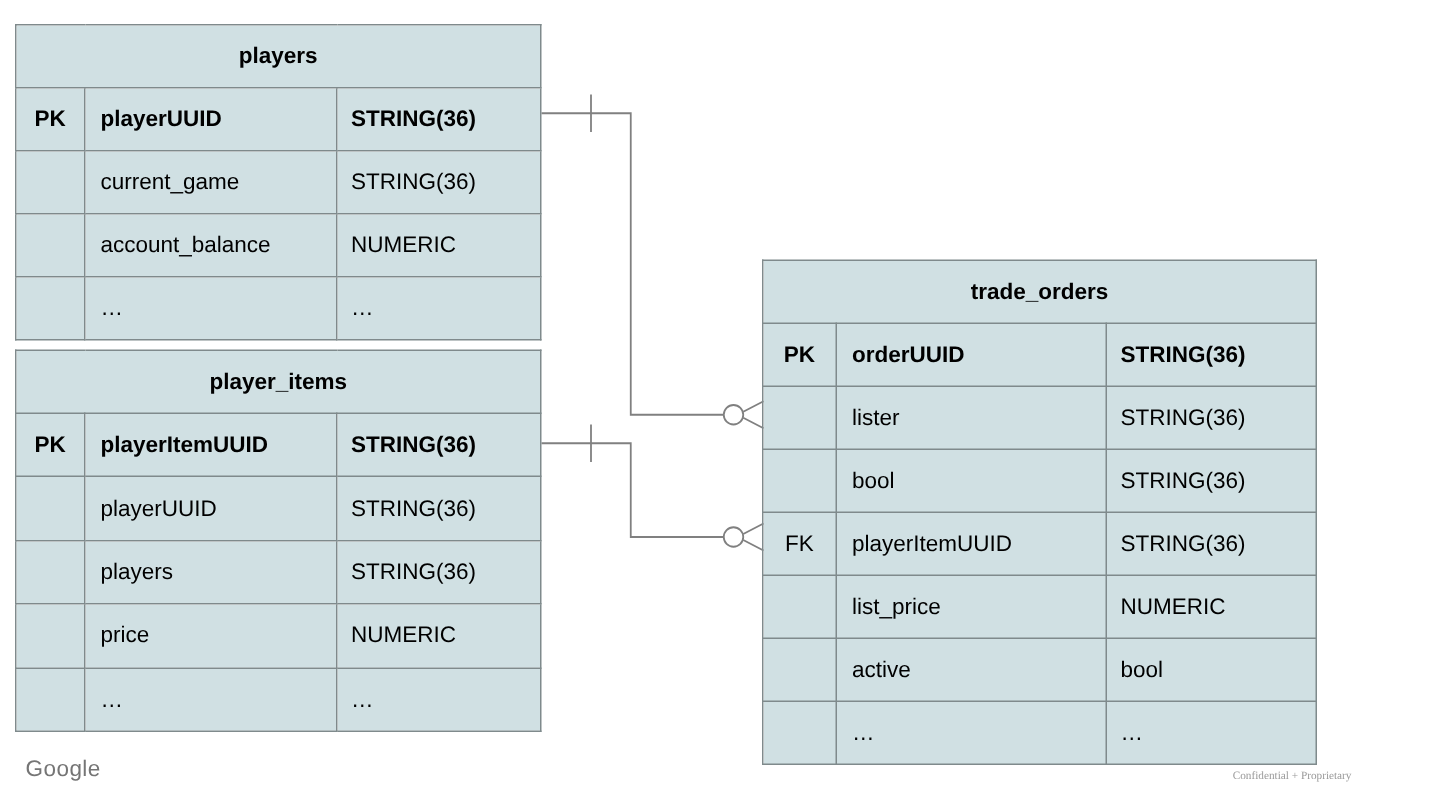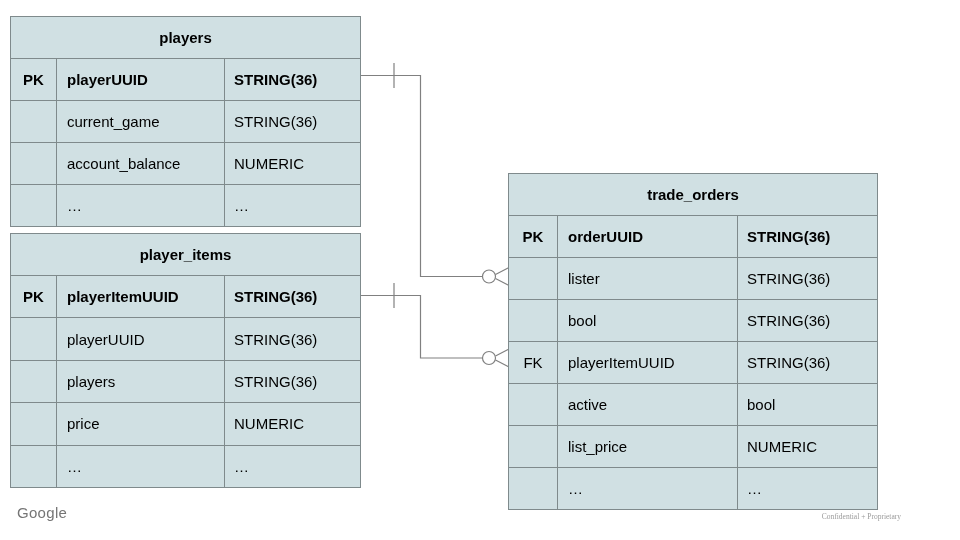--- a/index.html
+++ b/index.html
@@ -190,27 +190,27 @@
             <td class="fname">bool</td>
             <td class="ftype">STRING(36)</td>
           </tr>
           <tr style="height: 32px;">
             <td class="key">FK</td>
             <td class="fname">playerItemUUID</td>
             <td class="ftype">STRING(36)</td>
           </tr>
           <tr style="height: 41.5px;">
             <td class="key"></td>
+            <td class="fname">list_price</td>
+            <td class="ftype">NUMERIC</td>
+          </tr>
+          <tr style="height: 41.5px;">
+            <td class="key"></td>
             <td class="fname">active</td>
             <td class="ftype">bool</td>
-          </tr>
-          <tr style="height: 41.5px;">
-            <td class="key"></td>
-            <td class="fname">list_price</td>
-            <td class="ftype">NUMERIC</td>
           </tr>
           <tr style="height: 41.5px;">
             <td class="key"></td>
             <td class="fname">…</td>
             <td class="ftype">…</td>
           </tr>
         </tbody>
       </table>
     </div>
 

